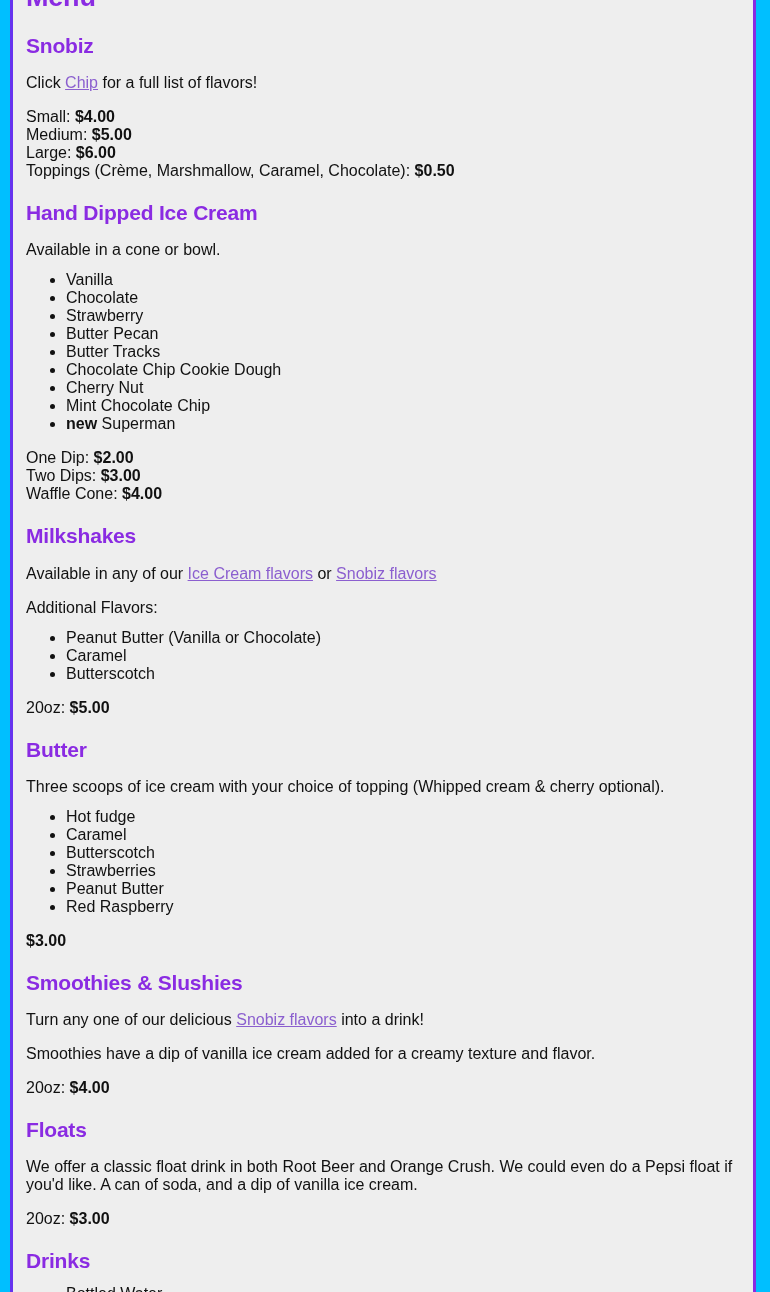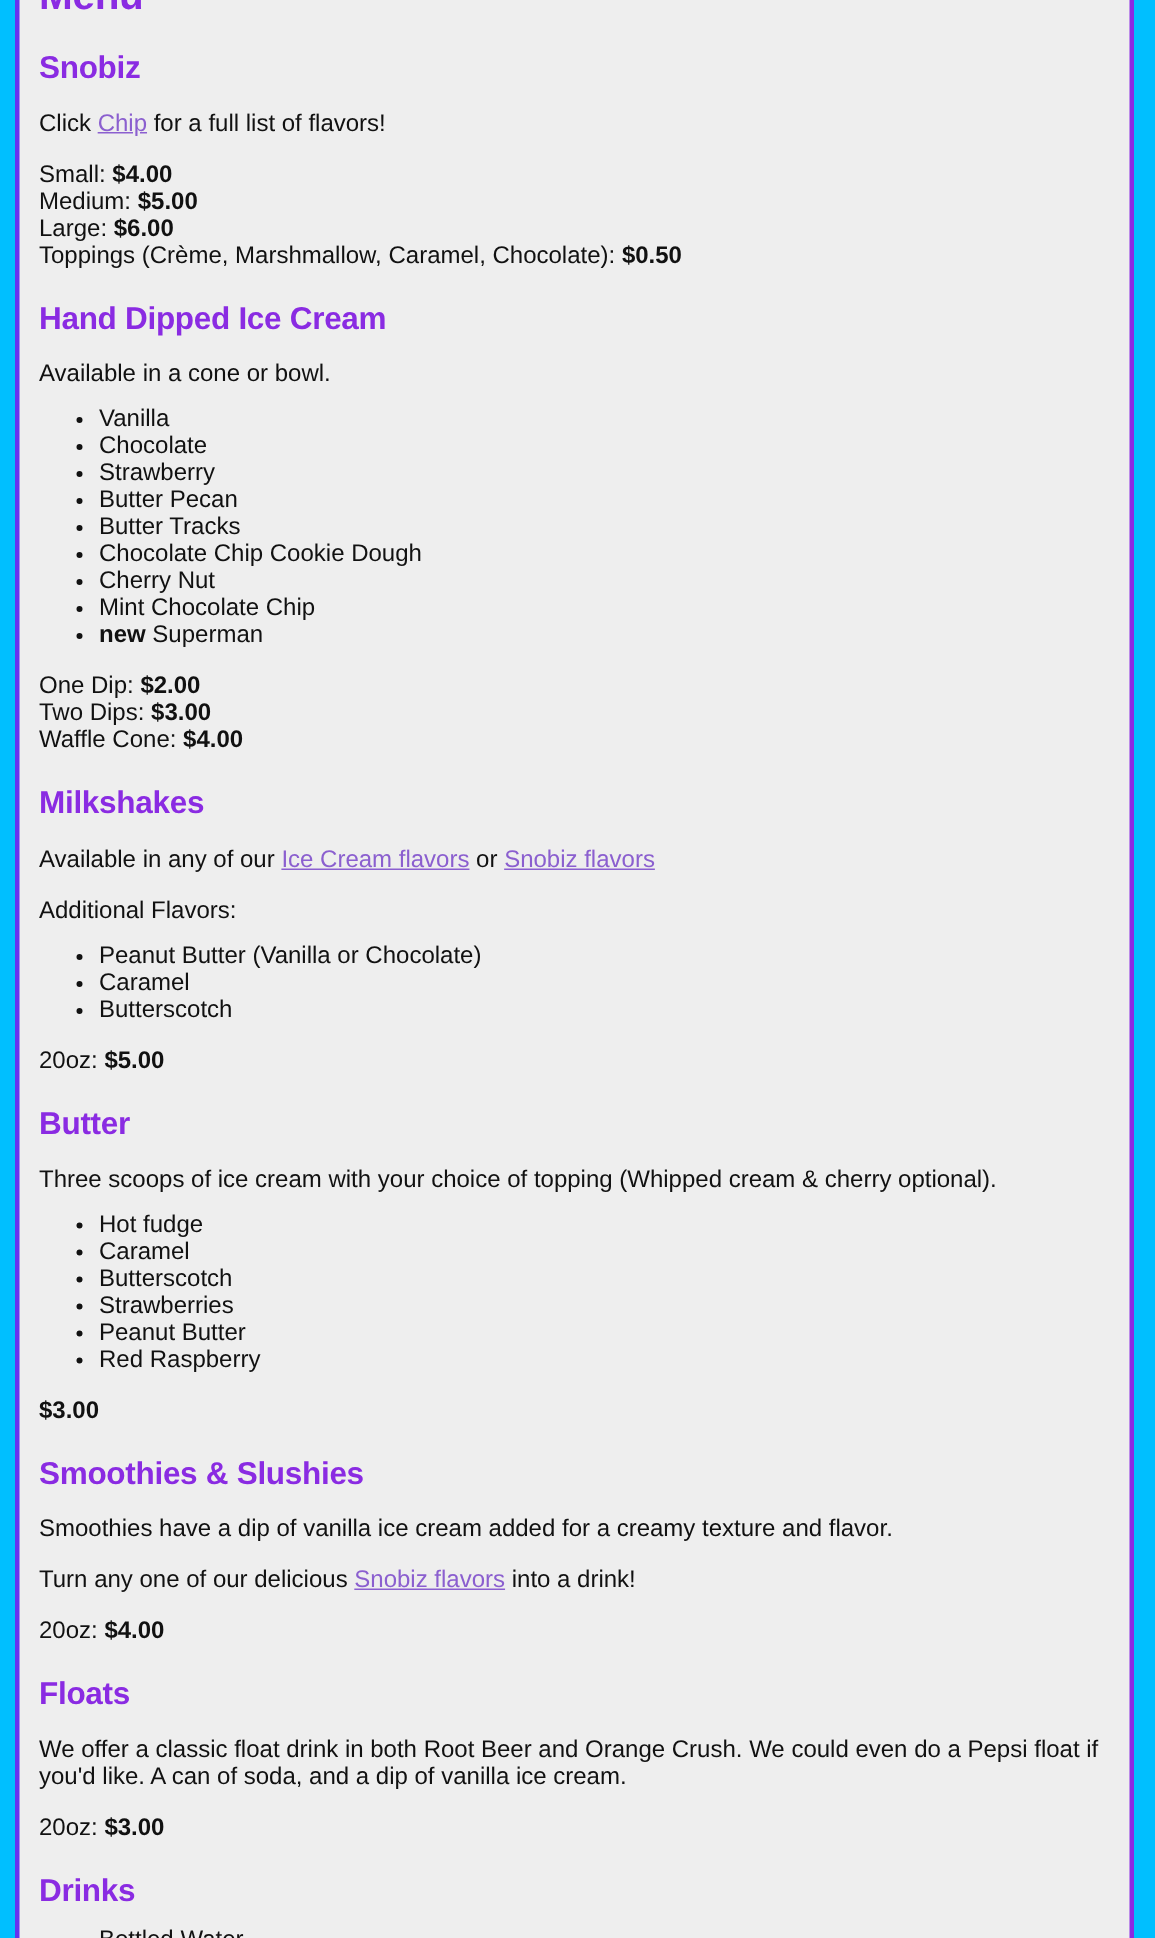--- a/index.html
+++ b/index.html
@@ -137,22 +137,22 @@
         <li>Hot fudge</li>
         <li>Caramel</li>
         <li>Butterscotch</li>
         <li>Strawberries</li>
         <li>Peanut Butter</li>
         <li>Red Raspberry</li>
       </ul>
       <p><b class="price">$3.00</b></p>
 
       <h2 class="section-title">Smoothies &amp; Slushies</h2>
+      <p><span>Turn any one of our delicious </span><a href="#">Snobiz flavors</a><span> into a drink!</span></p>
       <p>Smoothies have a dip of vanilla ice cream added for a creamy texture and flavor.</p>
-      <p><span>Turn any one of our delicious </span><a href="#">Snobiz flavors</a><span> into a drink!</span></p>
       <p><span>20oz: </span><b class="price">$4.00</b></p>
 
       <h2 class="section-title">Floats</h2>
       <p>We offer a classic float drink in both Root Beer and Orange Crush. We could even do a Pepsi float if you'd like. A can of soda, and a dip of vanilla ice cream.</p>
       <p><span>20oz: </span><b class="price">$3.00</b></p>
 
       <h2 class="section-title">Drinks</h2>
       <ul>
         <li>Bottled Water</li>
 

